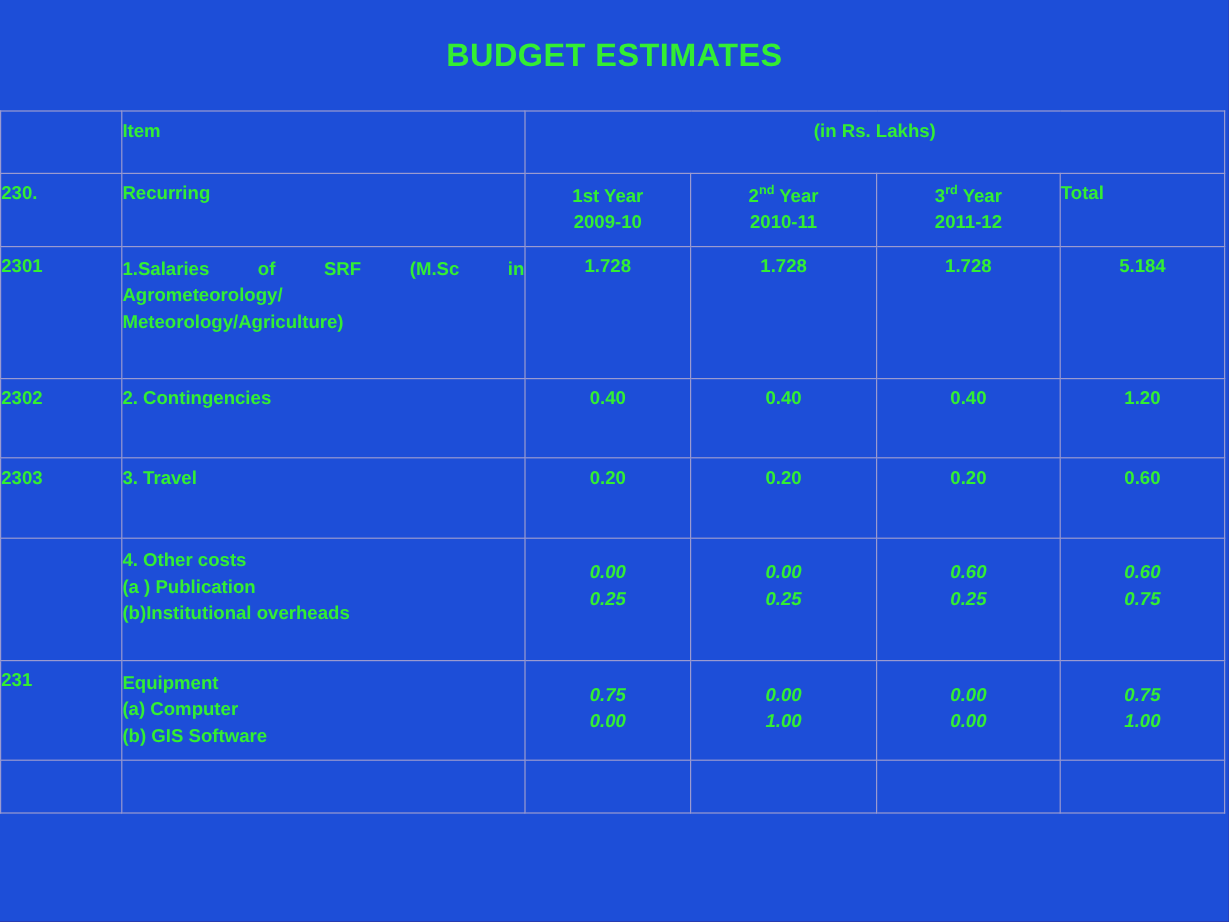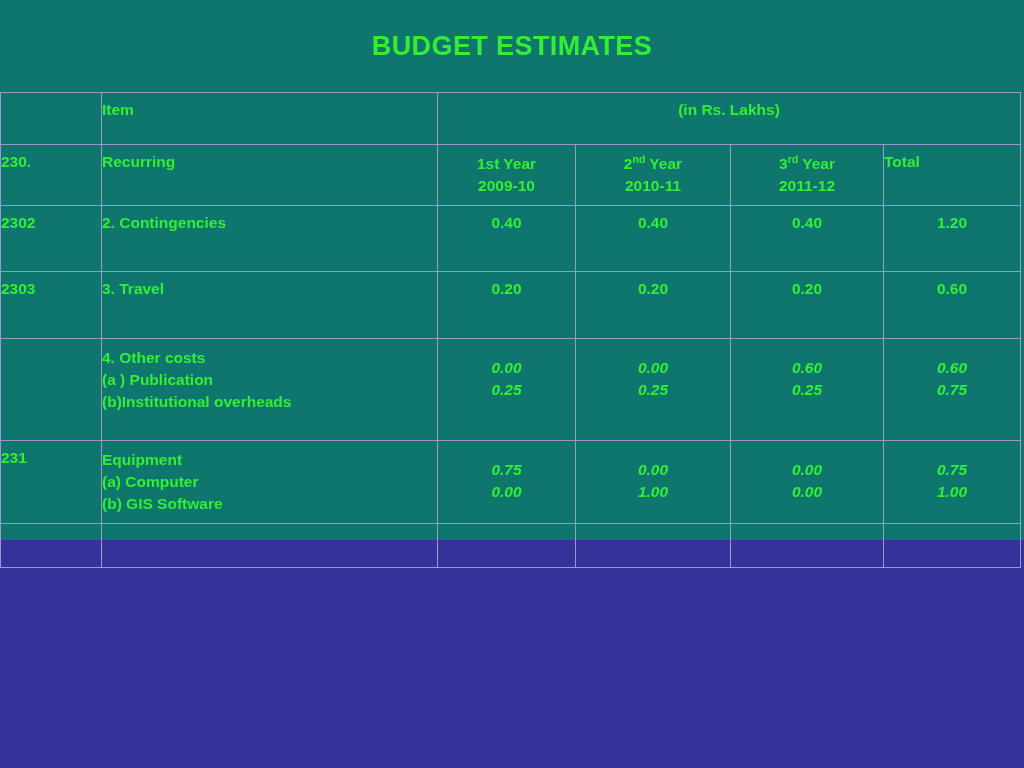--- a/index.html
+++ b/index.html
@@ -8,22 +8,22 @@
     width: 1024px;
     height: 768px;
     background: #333399;
     font-family: "Liberation Sans", sans-serif;
     overflow: hidden;
   }
 
   .slide {
     position: relative;
     width: 1024px;
-    height: 540px;
-    background: #0f766e;
+    height: 768px;
+    background: #1d4ed8;
   }
 
   
   .title-zone {
     height: 92px;
     display: flex;
     align-items: center;
     justify-content: center;
   }
   .slide-title {
@@ -131,20 +131,32 @@
           <div class="line"><span>2</span><sup>nd</sup><span> Year</span></div>
           <div class="line">2010-11</div>
         </td>
         <td class="cell-num">
           <div class="line"><span>3</span><sup>rd</sup><span> Year</span></div>
           <div class="line">2011-12</div>
         </td>
         <td class="cell-item">Total</td>
       </tr>
 
+      <tr class="row-salaries">
+        <td class="cell-code">2301</td>
+        <td class="cell-item">
+          <div class="line-wrap justify-line">1.Salaries  of  SRF  (M.Sc  in</div>
+          <div class="line-wrap plain-line">Agrometeorology/</div>
+          <div class="line-wrap plain-line">Meteorology/Agriculture)</div>
+        </td>
+        <td class="cell-num pad-top-lg">1.728</td>
+        <td class="cell-num pad-top-lg">1.728</td>
+        <td class="cell-num pad-top-lg">1.728</td>
+        <td class="cell-num pad-top-lg">5.184</td>
+      </tr>
 
       <tr class="row-cont">
         <td class="cell-code">2302</td>
         <td class="cell-item">2. Contingencies</td>
         <td class="cell-num">0.40</td>
         <td class="cell-num">0.40</td>
         <td class="cell-num">0.40</td>
         <td class="cell-num">1.20</td>
       </tr>
 

